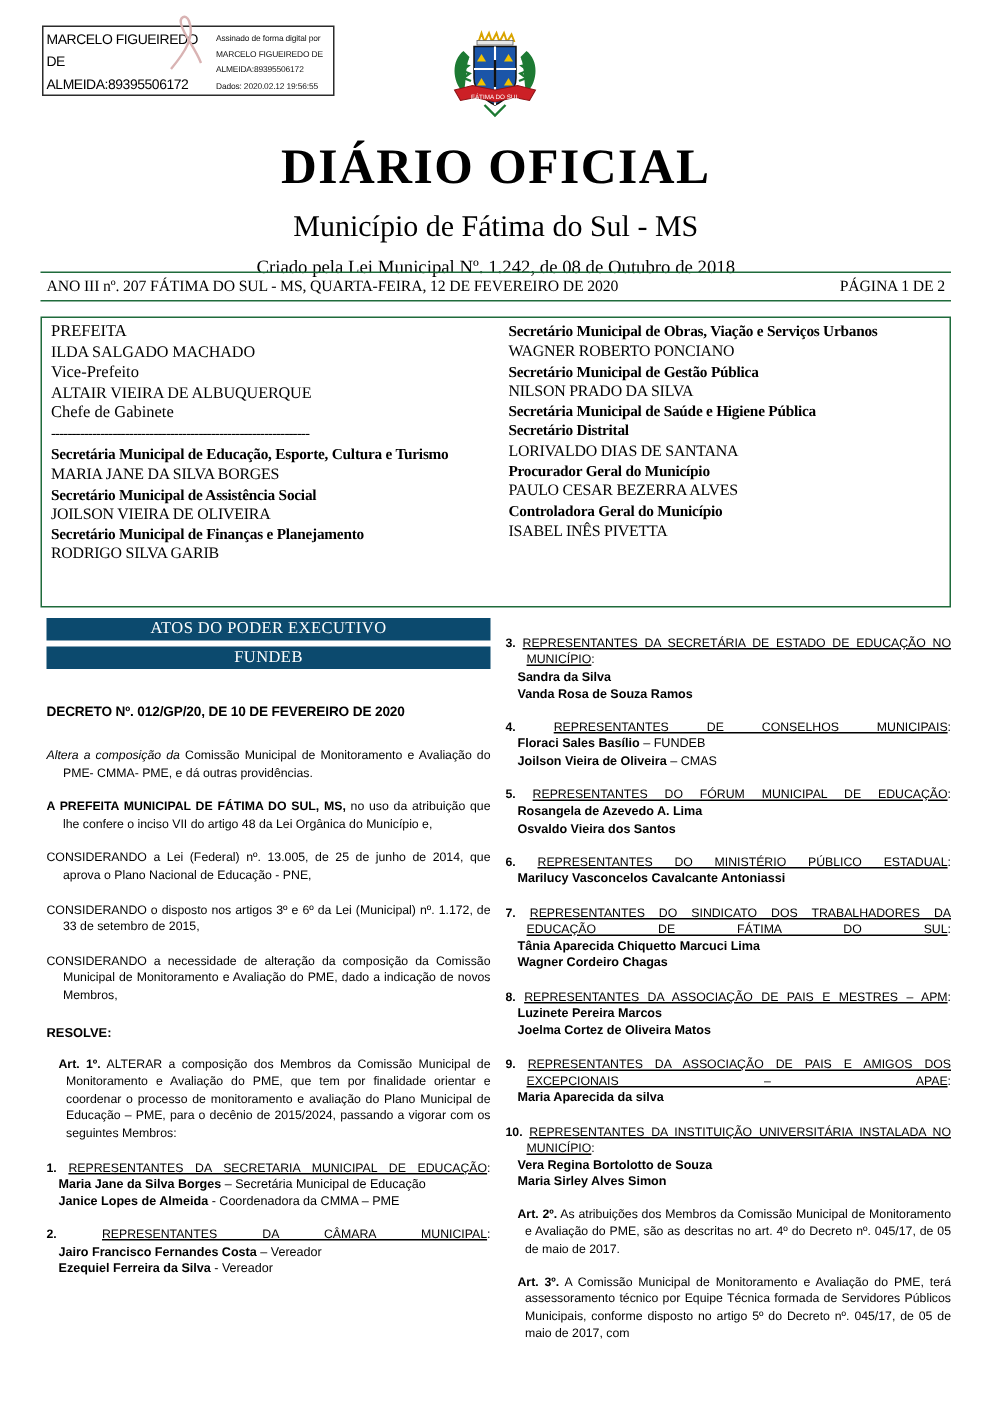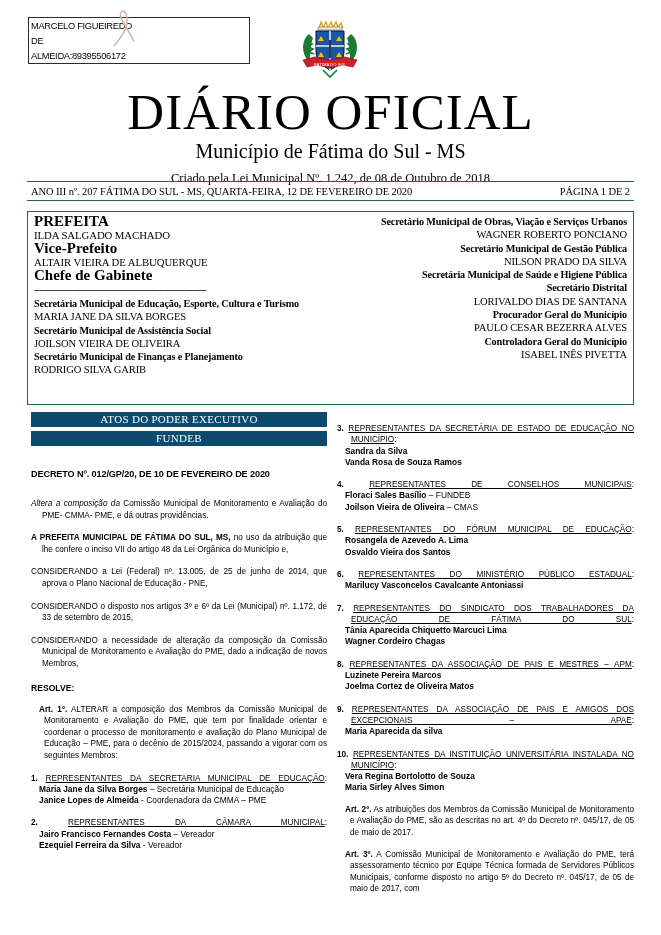--- a/index.html
+++ b/index.html
@@ -14,26 +14,25 @@
     color: #000000;
     position: relative;
     overflow: hidden;
   }
   .page { position: relative; width: 661px; height: 935px; }
 
   
   .sig-box {
     position: absolute;
     left: 28px; top: 17px;
-    width: 222px; height: 47px;
+    width: 195px; height: 47px;
     border: 1px solid #2b2b2b;
     display: flex;
     box-sizing: border-box;
     overflow: hidden;
-    flex-direction: column;
   }
   .sig-left {
     width: 112px;
     font-family: "Liberation Sans", sans-serif;
     font-size: 9.3px;
     line-height: 15px;
     letter-spacing: -0.3px;
     padding: 1px 2px 0 2px;
     box-sizing: border-box;
   }
@@ -53,24 +52,24 @@
     width: 30px; height: 40px;
     pointer-events: none;
   }
 
   
   .crest { position: absolute; left: 297px; top: 16px; width: 66px; height: 66px; }
 
   
   .masthead { position: absolute; left: 0; top: 86px; width: 661px; text-align: center; }
   .masthead .title {
-    font-size: 51px;
+    font-size: 33px;
     line-height: 52px;
     letter-spacing: 1px;
-    font-weight: 400;
+    font-weight: 700;
   }
   .masthead .subtitle {
     font-size: 20px;
     line-height: 24px;
     margin-top: 1px;
     text-align: center;
   }
   .masthead .founded {
     font-size: 12.5px;
     line-height: 18px;
@@ -98,40 +97,40 @@
   .officials {
     position: absolute;
     left: 27px; top: 211px;
     width: 607px; height: 194px;
     border: 1.6px solid #1f6b3b;
     box-sizing: border-box;
     display: flex;
   }
   .officials .col { box-sizing: border-box; padding: 3px 6px 0 6px; }
   .officials .col.left { width: 306px; }
-  .officials .col.right { width: 301px; text-align: right; }
+  .officials .col.right { width: 301px; }
   .off-role {
     font-size: 10.2px;
     line-height: 13.3px;
     font-weight: bold;
     letter-spacing: -0.15px;
   }
   .off-name {
     font-size: 10.6px;
     line-height: 13.3px;
     letter-spacing: -0.15px;
   }
   .off-rule {
     font-size: 10px;
     line-height: 14px;
     letter-spacing: -0.6px;
     white-space: nowrap;
     overflow: hidden;
   }
-  .off-top-role { font-size: 15px; font-weight: bold; line-height: 13.6px; }
+  .off-top-role { font-size: 11px; font-weight: normal; line-height: 13.6px; }
   .off-top-name { font-size: 10.8px; line-height: 13.6px; letter-spacing: -0.1px; }
 
   
   .col-left  { position: absolute; left: 31px;  top: 412px; width: 296px; }
   .col-right { position: absolute; left: 337px; top: 412px; width: 297px; }
 
   .greenbar {
     background: #0c4a6e;
     color: #ffffff;
     text-align: center;

